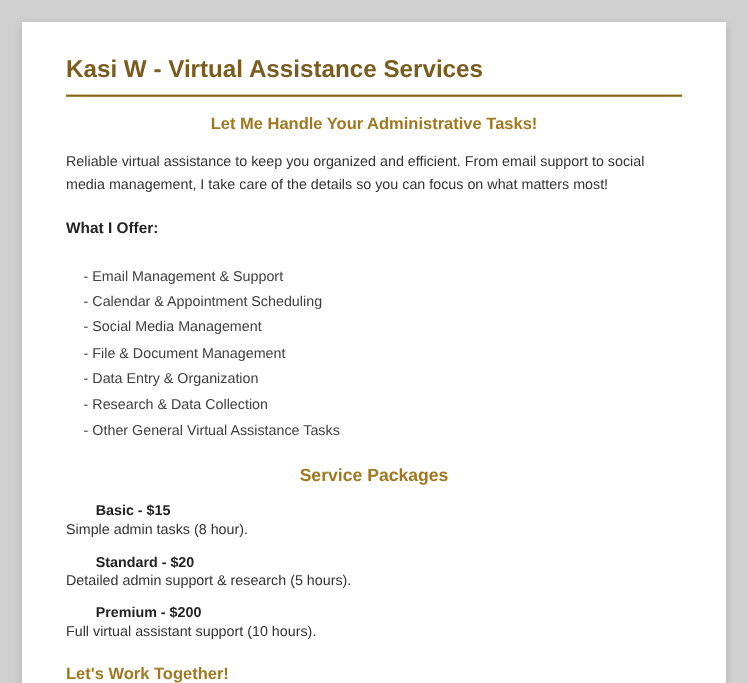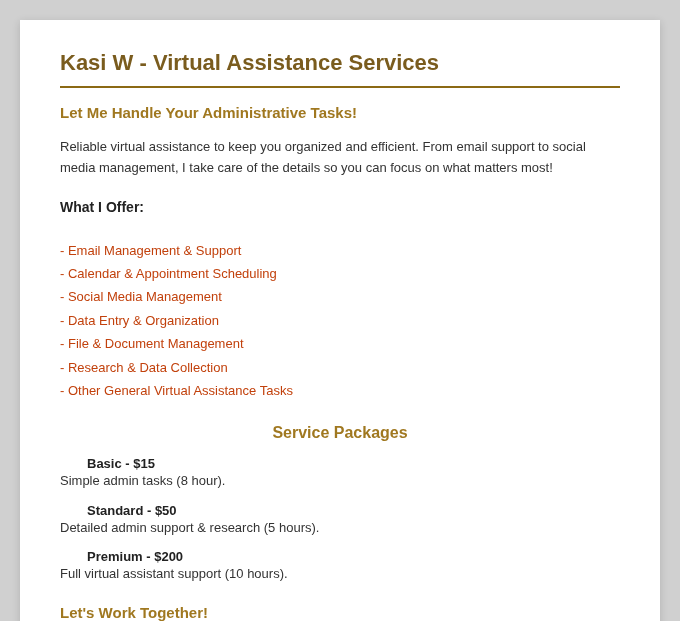--- a/index.html
+++ b/index.html
@@ -32,20 +32,21 @@
       margin-bottom: 10px;
     }
 
     .divider {
       border: none;
       border-top: 2px solid #8b6914;
       margin-bottom: 16px;
     }
 
     .subtitle {
+      text-align: center;
       font-size: 15px;
       font-weight: bold;
       color: #a07820;
       margin-bottom: 16px;
     }
 
     .intro-text {
       font-size: 13px;
       color: #333;
       line-height: 1.6;
@@ -59,22 +60,23 @@
       margin-bottom: 24px;
     }
 
     .offer-list {
       list-style: none;
       margin-bottom: 22px;
     }
 
     .offer-list li {
       font-size: 13px;
-      color: #c2410c;
+      color: #404040;
       line-height: 1.8;
+      margin-left: 16px;
     }
 
     .packages-heading {
       font-size: 16px;
       font-weight: bold;
       color: #a07820;
       margin-bottom: 14px;
       text-align: center;
     }
 
@@ -115,35 +117,35 @@
   <p class="subtitle">Let Me Handle Your Administrative Tasks!</p>
 
   <p class="intro-text">Reliable virtual assistance to keep you organized and efficient. From email support to social media management, I take care of the details so you can focus on what matters most!</p>
 
   <p class="section-heading">What I Offer:</p>
 
   <ul class="offer-list">
     <li>- Email Management &amp; Support</li>
     <li>- Calendar &amp; Appointment Scheduling</li>
     <li>- Social Media Management</li>
+    <li>- File &amp; Document Management</li>
     <li>- Data Entry &amp; Organization</li>
-    <li>- File &amp; Document Management</li>
     <li>- Research &amp; Data Collection</li>
     <li>- Other General Virtual Assistance Tasks</li>
   </ul>
 
   <p class="packages-heading">Service Packages</p>
 
   <div class="package-item">
     <p class="package-title">Basic - $15</p>
     <p class="package-desc">Simple admin tasks (8 hour).</p>
   </div>
 
   <div class="package-item">
-    <p class="package-title">Standard - $50</p>
+    <p class="package-title">Standard - $20</p>
     <p class="package-desc">Detailed admin support &amp; research (5 hours).</p>
   </div>
 
   <div class="package-item">
     <p class="package-title">Premium - $200</p>
     <p class="package-desc">Full virtual assistant support (10 hours).</p>
   </div>
 
   <p class="cta-heading">Let's Work Together!</p>
 

